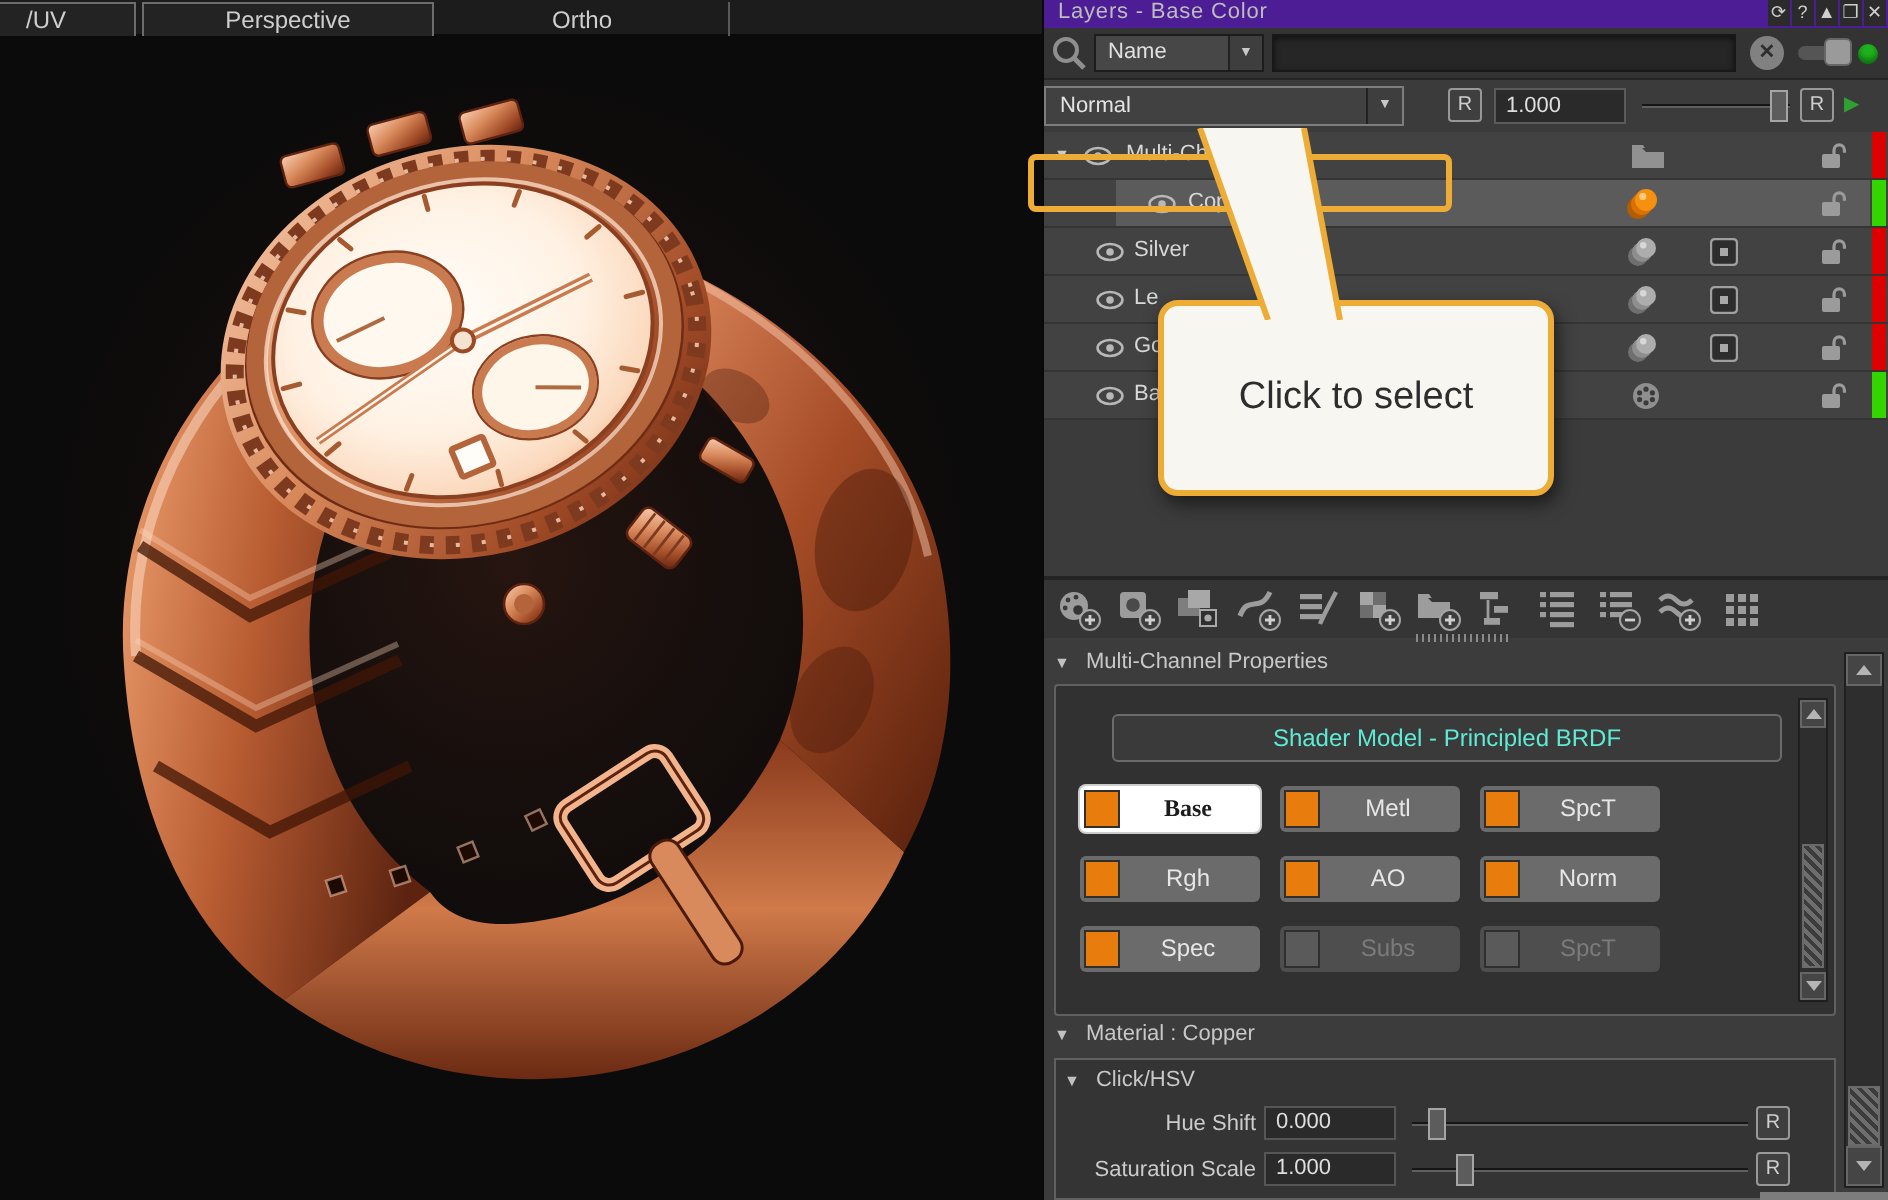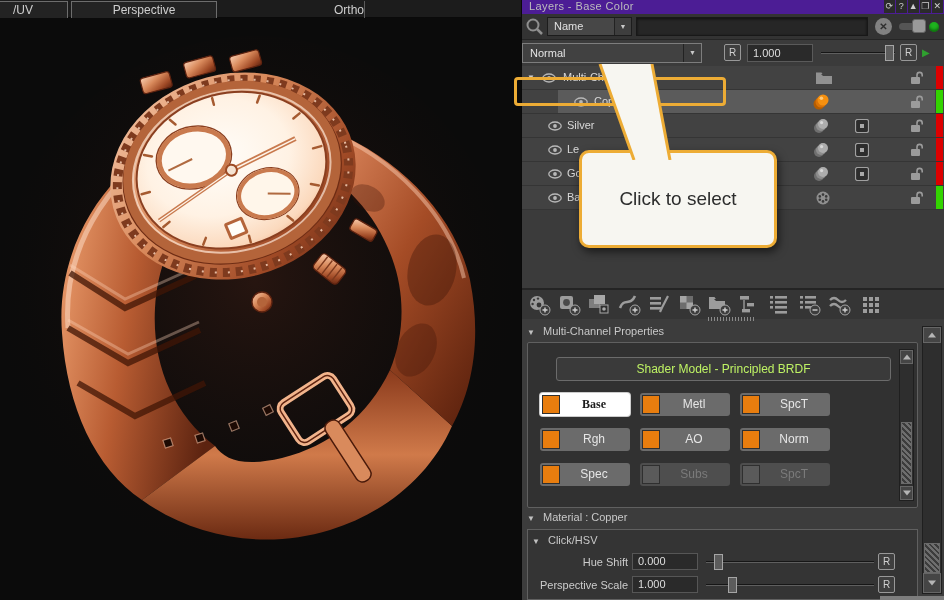--- a/index.html
+++ b/index.html
@@ -6,21 +6,21 @@
   html,body { background:#000; }
   #app {
     position:relative; width:944px; height:600px; overflow:hidden;
     background:#0c0c0c; font-family:"Liberation Sans", sans-serif;
     -webkit-font-smoothing:antialiased;
   }
   
   .tabbar { position:absolute; left:0; top:0; width:521px; height:18px; background:#1c1c1c; border-bottom:1px solid #0a0a0a; }
   .tab { position:absolute; top:1px; height:17px; display:flex; align-items:center; justify-content:center;
          color:#cecece; font-size:12px; background:#232323; border:1px solid #6d6d6d; border-bottom:none; cursor:default; }
-  .tab.plain { background:transparent; border:none; border-right:1px solid #5a5a5a;justify-content:flex-end; }
+  .tab.plain { background:transparent; border:none; border-right:1px solid #5a5a5a; }
   .vp-svg { position:absolute; left:0; top:18px; }
 
   
   .panel { position:absolute; left:521px; top:0; width:423px; height:600px; background:#3c3c3c; border-left:1px solid #090909; }
   .p-title { position:absolute; left:0; top:0; right:0; height:14px; background:#4c1d95; color:#bdbdbd; font-size:11px; line-height:13px; padding-left:7px; letter-spacing:.4px; }
   .win-icons { position:absolute; right:1px; top:0; display:flex; gap:1px; }
   .win-ic { width:11px; height:13px; font-size:9px; color:#cfcfcf; text-align:center; line-height:13px; background:#2b2b2b; }
 
   .p-search { position:absolute; left:0; top:14px; right:0; height:26px; background:#333333; border-bottom:1px solid #252525; }
   .mag { position:absolute; left:3px; top:3px; }
@@ -63,21 +63,21 @@
   .p-toolbar { position:absolute; left:0; top:288px; right:0; height:31px; background:#353535; border-top:2px solid #242424; }
   .tool-ic { position:absolute; top:4px; width:24px; height:22px; }
   .dotted { position:absolute; left:186px; top:317px; width:46px; height:4px;
             background:repeating-linear-gradient(90deg,#8a8a8a 0 1px,transparent 1px 3px); }
 
   
   .sect-header { position:absolute; color:#c8c8c8; font-size:11px; }
   .sect-header .tri-s { font-size:8px; color:#c0c0c0; margin-right:5px; }
   .props-box { position:absolute; left:5px; top:342px; width:391px; height:166px; background:#313131; border:1px solid #606060; border-radius:2px; }
   .shader-btn { position:absolute; left:28px; top:14px; width:335px; height:24px; background:#3a3a3a; border:1px solid #6b6b6b; border-radius:3px;
-                color:#bef264; font-size:12px; text-align:center; line-height:22px; }
+                color:#5eead4; font-size:12px; text-align:center; line-height:22px; }
   .chan-btn { position:absolute; width:90px; height:23px; border-radius:3px; background:#6b6b6b; }
   .chan-btn .chip { position:absolute; left:2px; top:2px; bottom:2px; width:18px; background:#e87d0e; border:1px solid #2f2f2f; }
   .chan-btn .chan-label { position:absolute; left:22px; right:4px; top:0; bottom:0; text-align:center; line-height:22px; font-size:12px; color:#e6e6e6; }
   .chan-btn.sel { background:#ffffff; box-shadow:0 0 0 1px #ccc;font-family:Liberation Serif, serif; }
   .chan-btn.sel .chan-label { color:#1c1c1c; font-weight:bold; }
   .chan-btn.dis { background:#4e4e4e; }
   .chan-btn.dis .chip { background:#5a5a5a; }
   .chan-btn.dis .chan-label { color:#7b7b7b; }
 
   
@@ -595,21 +595,21 @@
       </div>
 
       <div class="form-label" style="left:0;top:26px;width:100px">Hue Shift</div>
       <div class="val-field" style="left:104px;top:23px">0.000</div>
       <div class="mslider" style="left:178px;top:23px">
         <div class="slider-track"></div>
         <div class="slider-thumb" style="left:8px"></div>
       </div>
       <div class="r-btn" style="left:350px;top:23px">R</div>
 
-      <div class="form-label" style="left:0;top:49px;width:100px">Perspective Scale</div>
+      <div class="form-label" style="left:0;top:49px;width:100px">Saturation Scale</div>
       <div class="val-field" style="left:104px;top:46px">1.000</div>
       <div class="mslider" style="left:178px;top:46px">
         <div class="slider-track"></div>
         <div class="slider-thumb" style="left:22px"></div>
       </div>
       <div class="r-btn" style="left:350px;top:46px">R</div>
     </div>
     <div class="bottom-frag"></div>
   </div>
 </div>

